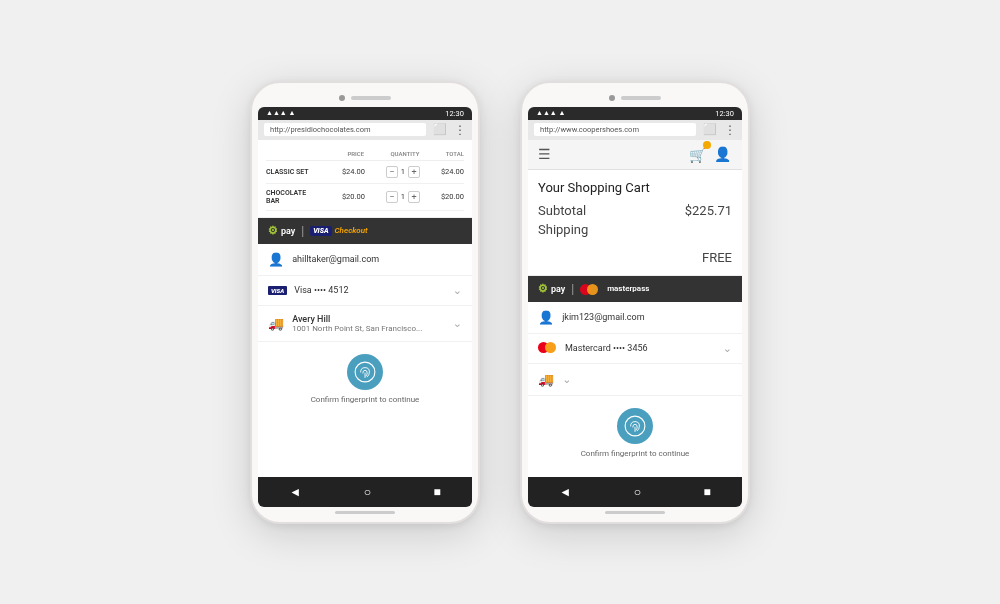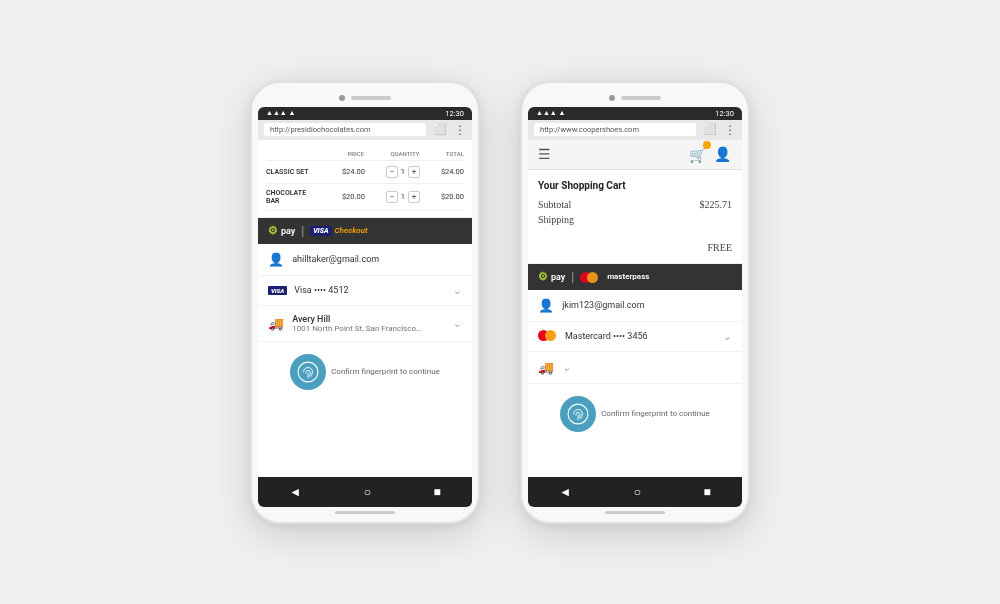--- a/index.html
+++ b/index.html
@@ -139,21 +139,21 @@
       border-radius: 1px;
       font-style: italic;
       margin-right: 4px;
     }
     .shipping-icon {
       font-size: 13px;
       color: #777;
     }
     .fingerprint-area {
       display: flex;
-      flex-direction: row;
+      flex-direction: column;
       align-items: center;
       justify-content: center;
       padding: 12px 0 8px;
       gap: 5px;
     }
     .fingerprint-btn {
       width: 36px; height: 36px;
       border-radius: 50%;
       background: #4a9fbf;
       display: flex; align-items: center; justify-content: center;
@@ -190,31 +190,30 @@
       width: 8px; height: 8px;
     }
     .cart-page {
       padding: 10px;
       display: flex;
       flex-direction: column;
       gap: 4px;
       border-bottom: 1px solid #eee;
     }
     .cart-title {
-      font-size: 10px;
-      font-weight: 700;
+      font-size: 13px;
+      font-weight: 400;
       color: #222;
       margin-bottom: 4px;
     }
     .cart-line {
       display: flex;
       justify-content: space-between;
-      font-size: 10px;
+      font-size: 13px;
       color: #444;
-      font-family: Liberation Serif, serif;
     }
     .free-label { color: #444; margin-top: 28px; }
     .masterpass-bar {
       background: #333;
       padding: 6px 10px;
       display: flex;
       align-items: center;
       gap: 6px;
     }
     .masterpass-logo {

